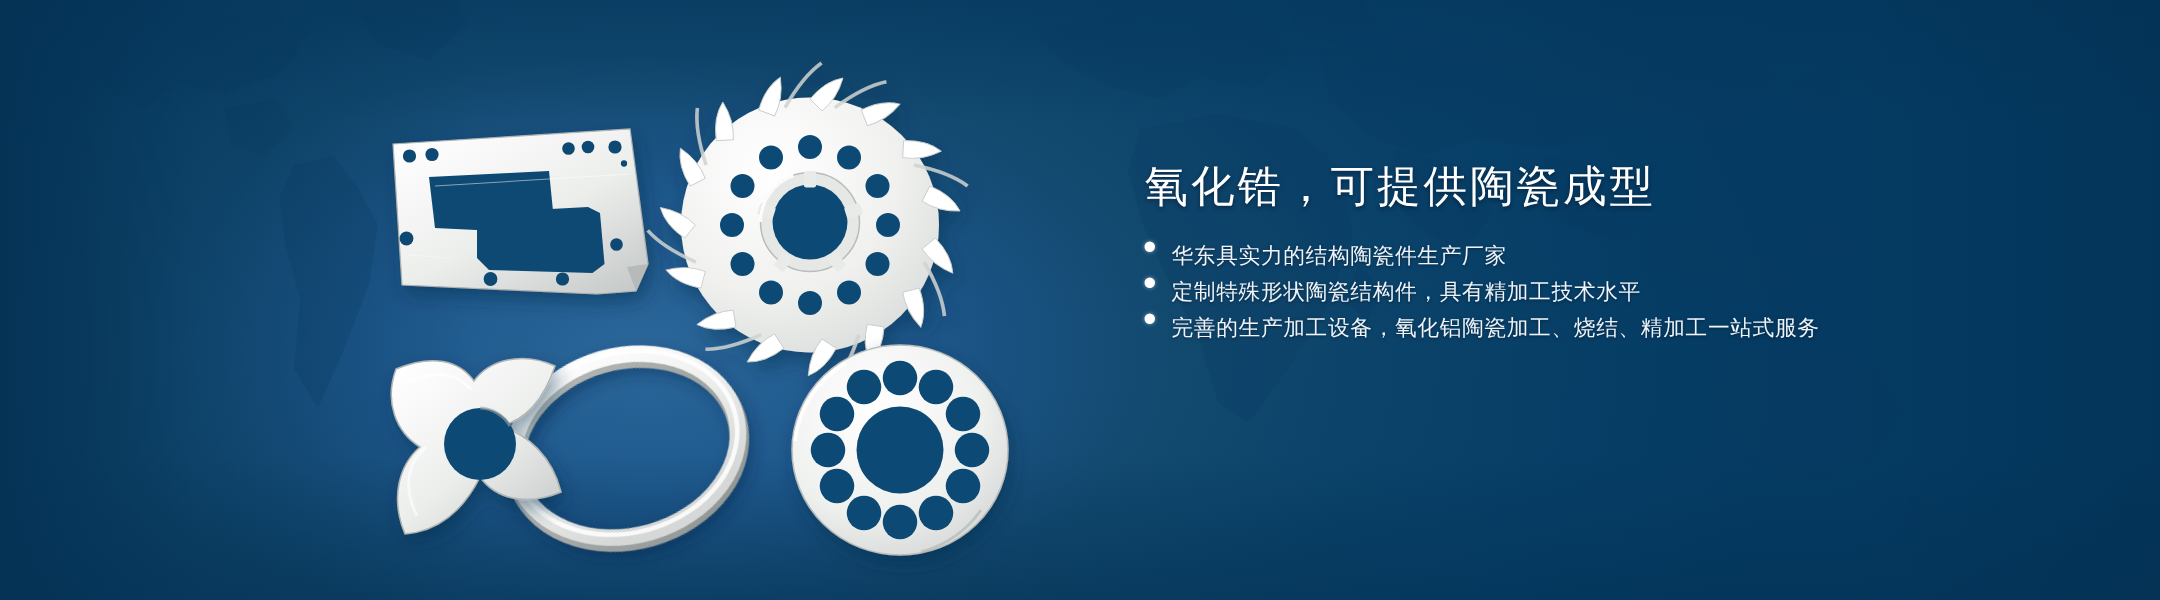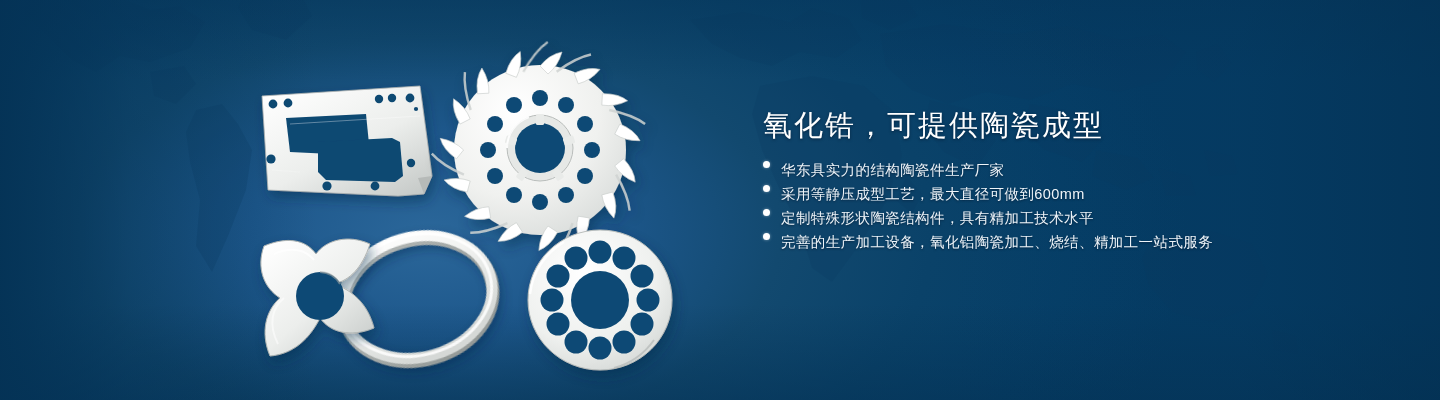--- a/index.html
+++ b/index.html
@@ -280,24 +280,20 @@
   <div class="copy">
     <h1 class="headline">氧化锆，可提供陶瓷成型</h1>
 
     <ul class="bullets">
       <li class="bullet">
         <span class="dot"></span>
         <span class="bullet-text">华东具实力的结构陶瓷件生产厂家</span>
       </li>
       <li class="bullet">
         <span class="dot"></span>
-        <span class="bullet-text">采用等静压成型工艺，最大直径可做到600mm</span>
-      </li>
-      <li class="bullet">
-        <span class="dot"></span>
         <span class="bullet-text">定制特殊形状陶瓷结构件，具有精加工技术水平</span>
       </li>
       <li class="bullet">
         <span class="dot"></span>
         <span class="bullet-text">完善的生产加工设备，氧化铝陶瓷加工、烧结、精加工一站式服务</span>
       </li>
     </ul>
   </div>
 
 </div>

